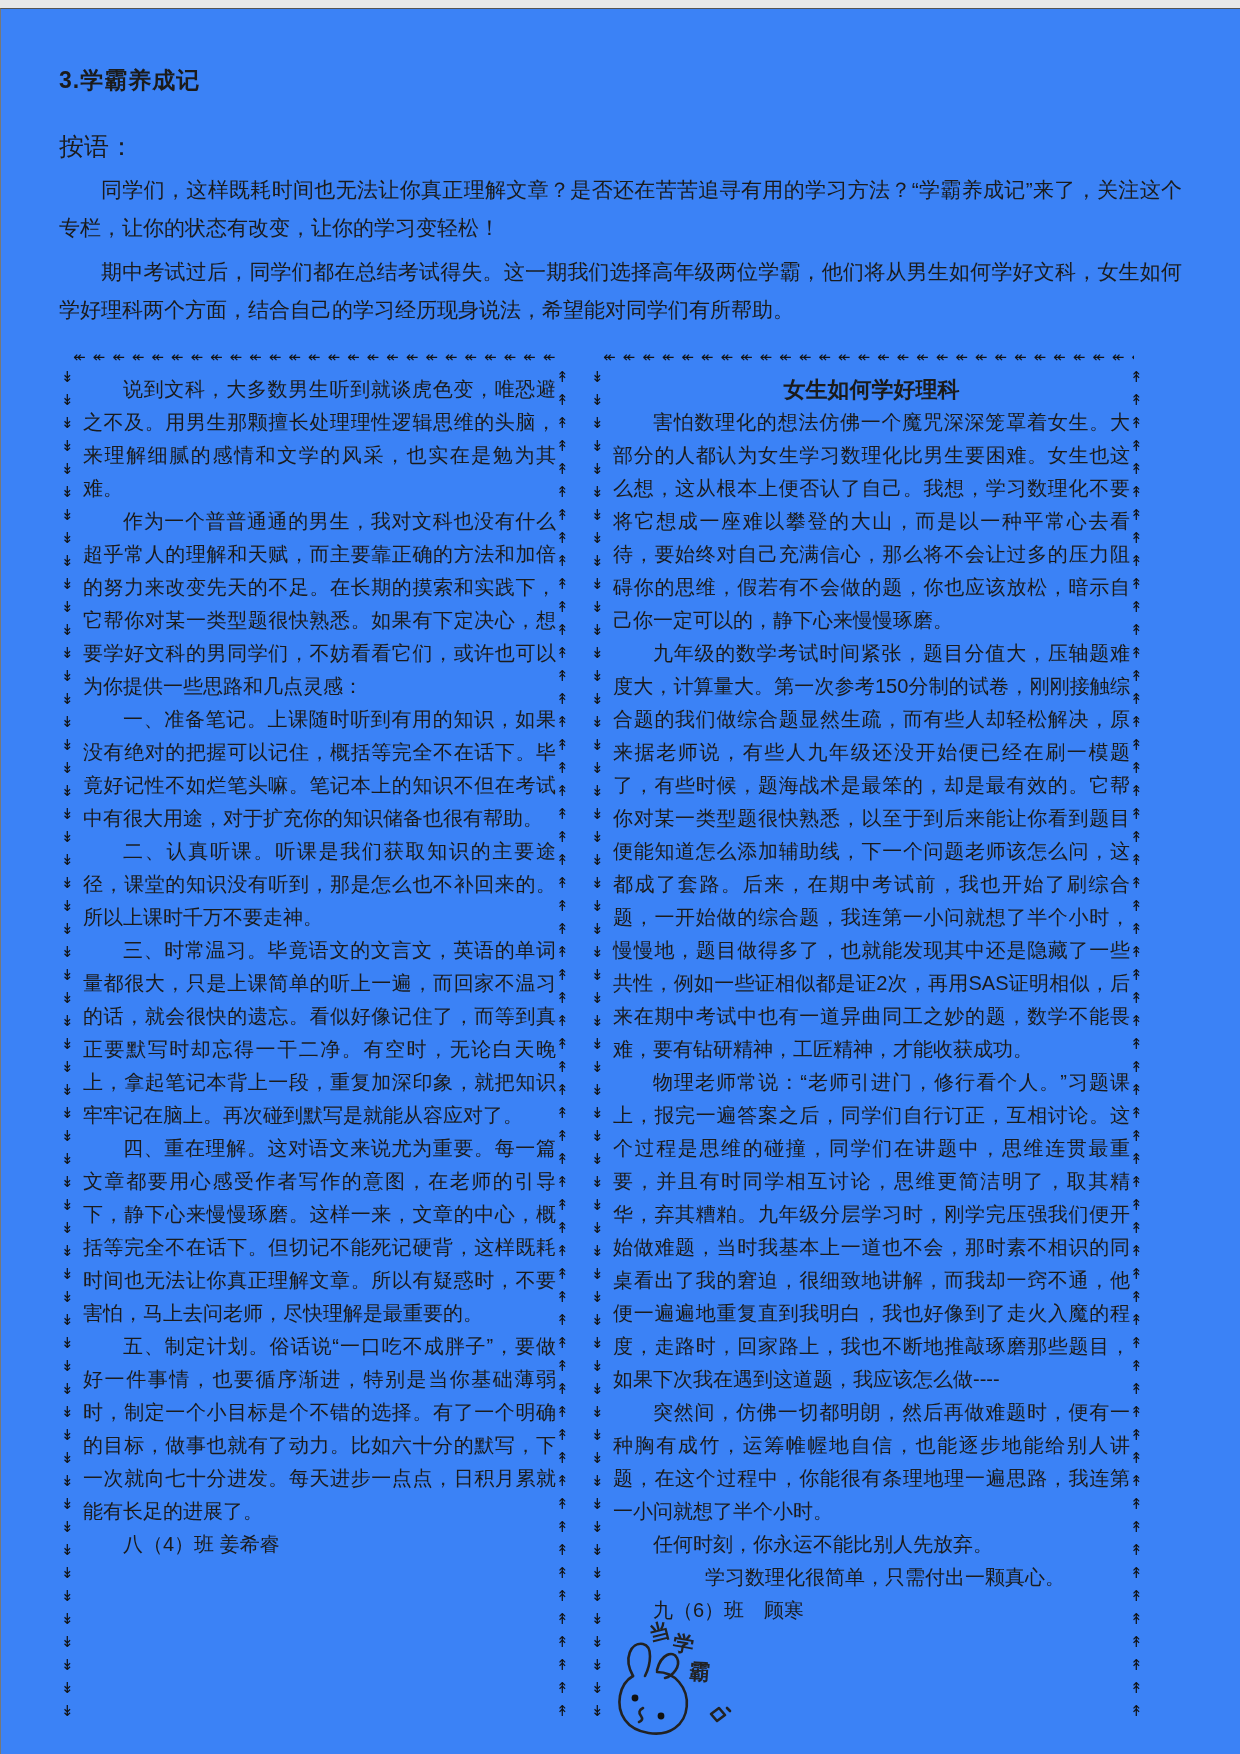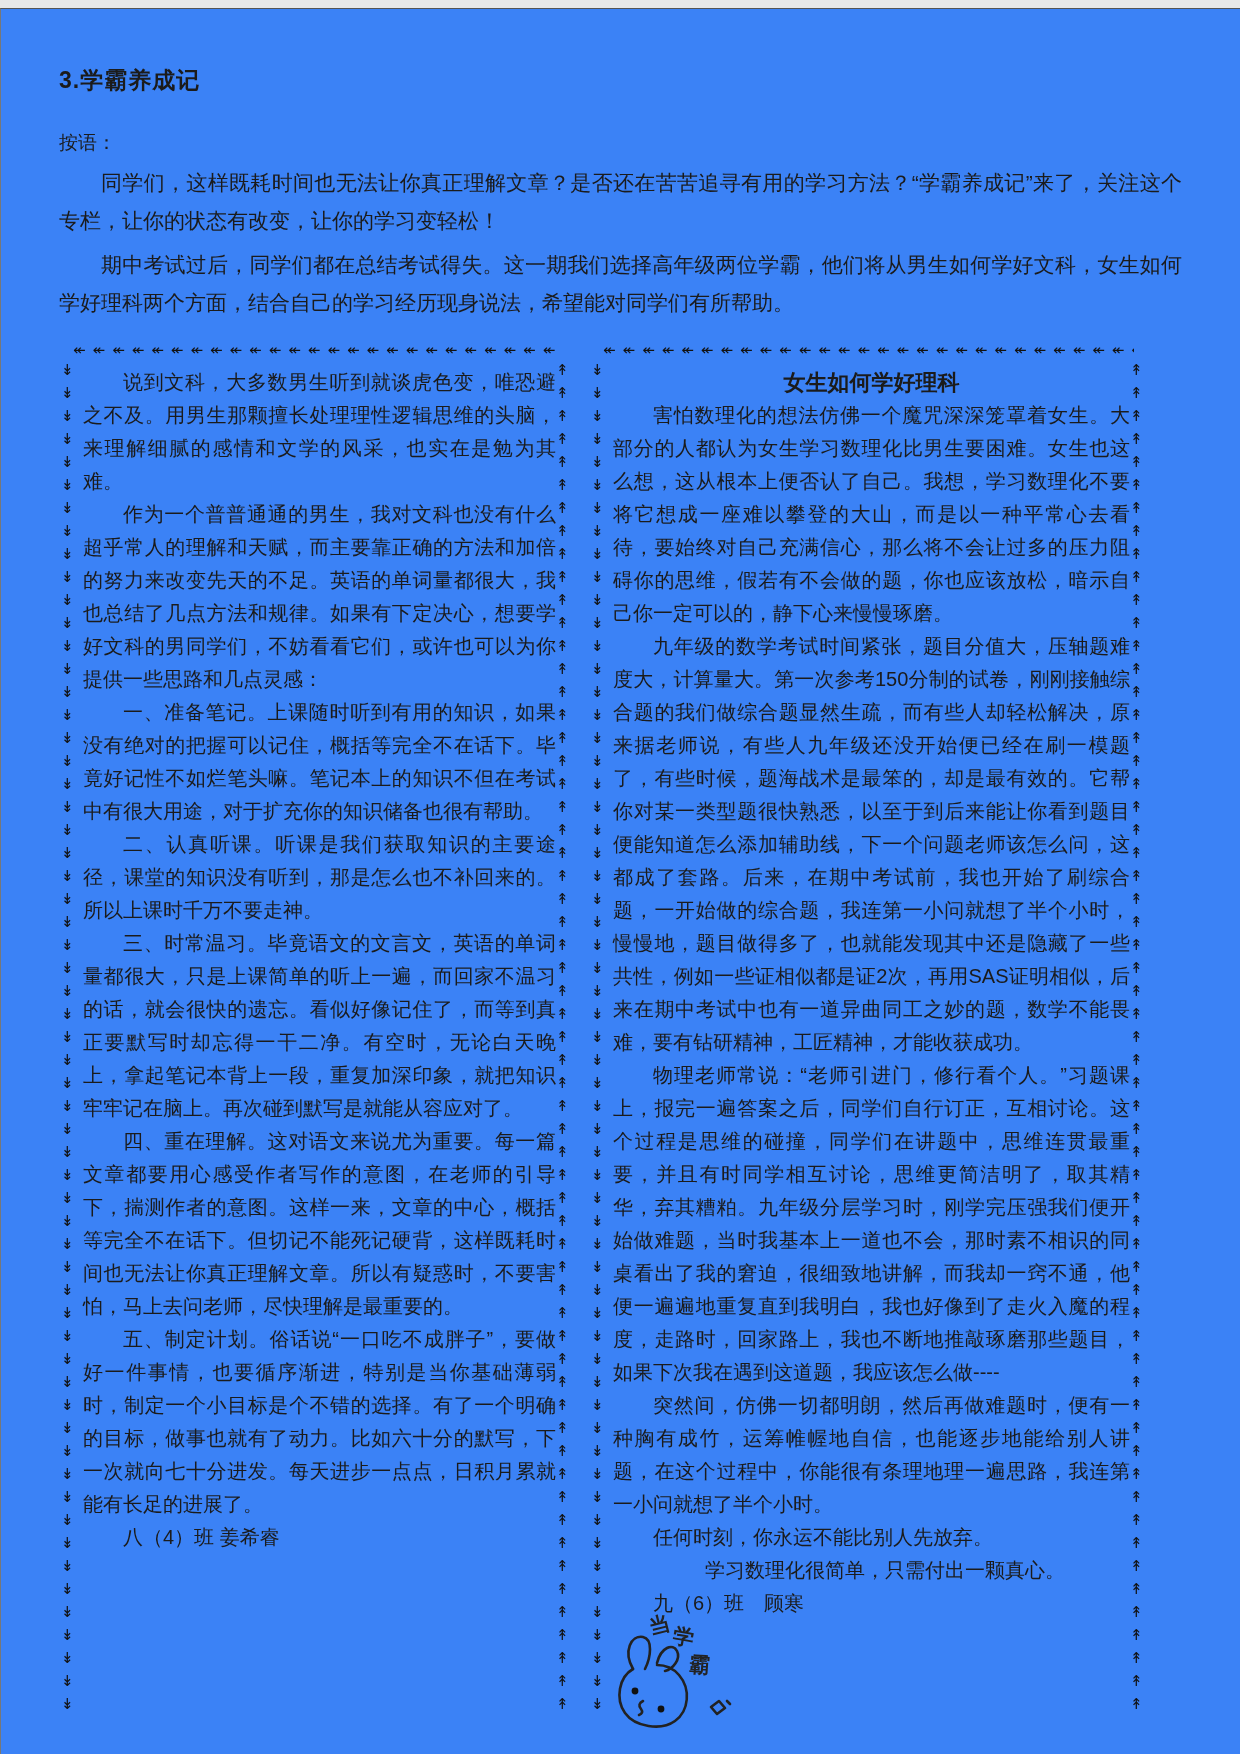--- a/index.html
+++ b/index.html
@@ -18,21 +18,21 @@
   .content{
     padding:56px 58px 0 58px;
   }
   .doc-title{
     font-size:23px;
     font-weight:bold;
     letter-spacing:1px;
     margin:0 0 34px 0;
   }
   .preface-label{
-    font-size:19px;
+    font-size:25px;
     margin:0 0 8px 0;
   }
   .intro p{
     font-size:21px;
     line-height:38px;
     text-indent:2em;
     text-align:justify;
     margin:0 0 6px 0;
   }
   .columns{
@@ -123,25 +123,25 @@
 
     <div class="columns">
 
       <div class="box box-left article">
         <div class="b-top">↞↞↞↞↞↞↞↞↞↞↞↞↞↞↞↞↞↞↞↞↞↞↞↞↞↞↞↞↞↞↞↞↞↞↞↞↞↞↞↞↞↞↞↞↞↞↞↞↞↞↞↞↞↞↞↞↞↞↞↞↞↞↞↞↞↞↞↞↞↞</div>
 
         <div class="b-left">↡↡↡↡↡↡↡↡↡↡↡↡↡↡↡↡↡↡↡↡↡↡↡↡↡↡↡↡↡↡↡↡↡↡↡↡↡↡↡↡↡↡↡↡↡↡↡↡↡↡↡↡↡↡↡↡↡↡↡↡↡↡↡↡↡↡↡↡↡↡</div>
         <div class="b-right">↟↟↟↟↟↟↟↟↟↟↟↟↟↟↟↟↟↟↟↟↟↟↟↟↟↟↟↟↟↟↟↟↟↟↟↟↟↟↟↟↟↟↟↟↟↟↟↟↟↟↟↟↟↟↟↟↟↟↟↟↟↟↟↟↟↟↟↟↟↟</div>
         <div class="box-content">
           <p>说到文科，大多数男生听到就谈虎色变，唯恐避之不及。用男生那颗擅长处理理性逻辑思维的头脑，来理解细腻的感情和文学的风采，也实在是勉为其难。</p>
-          <p>作为一个普普通通的男生，我对文科也没有什么超乎常人的理解和天赋，而主要靠正确的方法和加倍的努力来改变先天的不足。英语的单词量都很大，我也总结了几点方法和规律。如果有下定决心，想要学好文科的男同学们，不妨看看它们，或许也可以为你提供一些思路和几点灵感：</p>
+          <p>作为一个普普通通的男生，我对文科也没有什么超乎常人的理解和天赋，而主要靠正确的方法和加倍的努力来改变先天的不足。在长期的摸索和实践下，它帮你对某一类型题很快熟悉。如果有下定决心，想要学好文科的男同学们，不妨看看它们，或许也可以为你提供一些思路和几点灵感：</p>
           <p>一、准备笔记。上课随时听到有用的知识，如果没有绝对的把握可以记住，概括等完全不在话下。毕竟好记性不如烂笔头嘛。笔记本上的知识不但在考试中有很大用途，对于扩充你的知识储备也很有帮助。</p>
           <p>二、认真听课。听课是我们获取知识的主要途径，课堂的知识没有听到，那是怎么也不补回来的。所以上课时千万不要走神。</p>
           <p>三、时常温习。毕竟语文的文言文，英语的单词量都很大，只是上课简单的听上一遍，而回家不温习的话，就会很快的遗忘。看似好像记住了，而等到真正要默写时却忘得一干二净。有空时，无论白天晚上，拿起笔记本背上一段，重复加深印象，就把知识牢牢记在脑上。再次碰到默写是就能从容应对了。</p>
-          <p>四、重在理解。这对语文来说尤为重要。每一篇文章都要用心感受作者写作的意图，在老师的引导下，揣测作者的意图。这样一来，文章的中心，概括等完全不在话下。但切记不能死记硬背，这样既耗时间也无法让你真正理解文章。所以有疑惑时，不要害怕，马上去问老师，尽快理解是最重要的。</p>
+          <p>四、重在理解。这对语文来说尤为重要。每一篇文章都要用心感受作者写作的意图，在老师的引导下，静下心来慢慢琢磨。这样一来，文章的中心，概括等完全不在话下。但切记不能死记硬背，这样既耗时间也无法让你真正理解文章。所以有疑惑时，不要害怕，马上去问老师，尽快理解是最重要的。</p>
           <p>五、制定计划。俗话说“一口吃不成胖子”，要做好一件事情，也要循序渐进，特别是当你基础薄弱时，制定一个小目标是个不错的选择。有了一个明确的目标，做事也就有了动力。比如六十分的默写，下一次就向七十分进发。每天进步一点点，日积月累就能有长足的进展了。</p>
           <p class="signature sig-left">八（4）班 姜希睿</p>
         </div>
       </div>
 
       <div class="box box-right article">
         <div class="b-top">↞↞↞↞↞↞↞↞↞↞↞↞↞↞↞↞↞↞↞↞↞↞↞↞↞↞↞↞↞↞↞↞↞↞↞↞↞↞↞↞↞↞↞↞↞↞↞↞↞↞↞↞↞↞↞↞↞↞↞↞↞↞↞↞↞↞↞↞↞↞</div>
 
         <div class="b-left">↡↡↡↡↡↡↡↡↡↡↡↡↡↡↡↡↡↡↡↡↡↡↡↡↡↡↡↡↡↡↡↡↡↡↡↡↡↡↡↡↡↡↡↡↡↡↡↡↡↡↡↡↡↡↡↡↡↡↡↡↡↡↡↡↡↡↡↡↡↡</div>
         <div class="b-right">↟↟↟↟↟↟↟↟↟↟↟↟↟↟↟↟↟↟↟↟↟↟↟↟↟↟↟↟↟↟↟↟↟↟↟↟↟↟↟↟↟↟↟↟↟↟↟↟↟↟↟↟↟↟↟↟↟↟↟↟↟↟↟↟↟↟↟↟↟↟</div>

